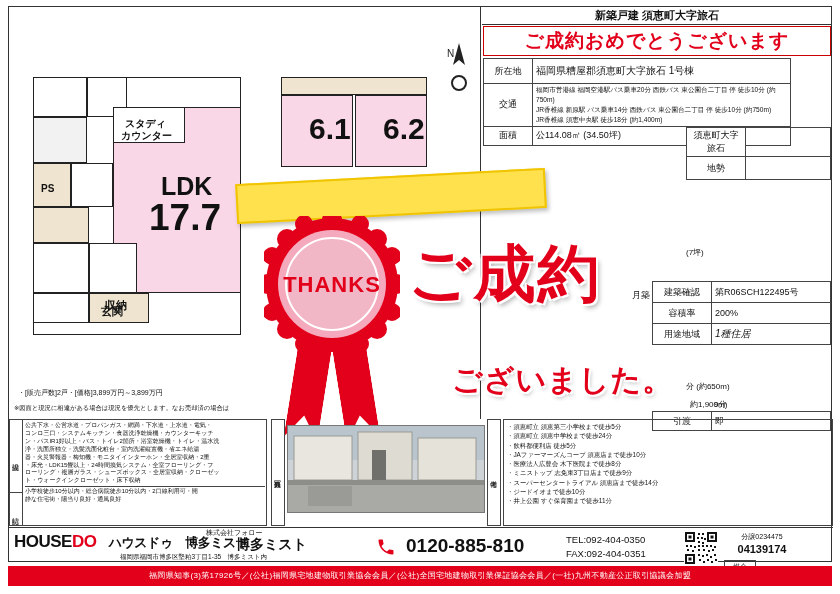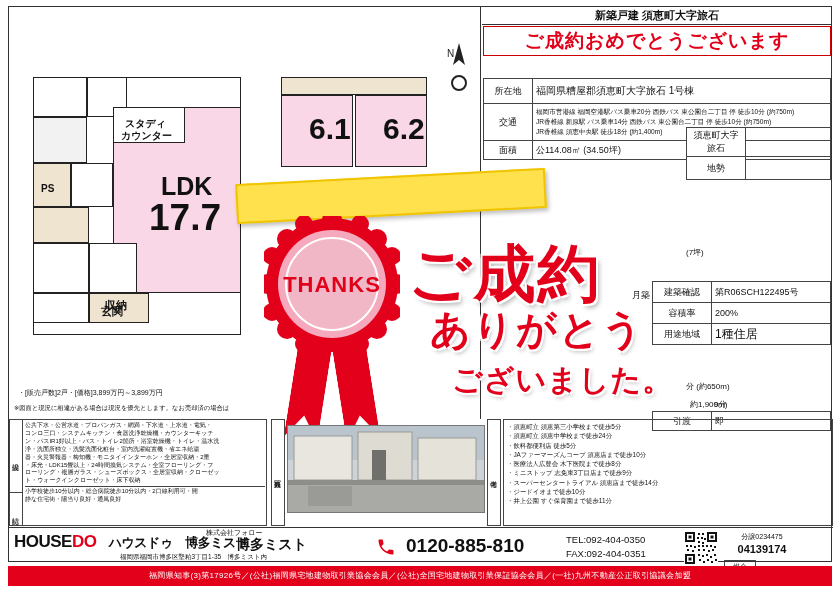--- a/index.html
+++ b/index.html
@@ -111,21 +111,21 @@
       <circle cx="16" cy="40" r="7" fill="none" stroke="#222" stroke-width="2"></circle>
     </svg>
   </div>
 
   <div class="info">
     <div class="info-title">新築戸建 須恵町大字旅石</div>
     <div class="banner">
       <span>ご成約おめでとうございます</span>
     </div>
 
-    <table class="tbl" style="position:absolute;left:1px;top:51px;width:348px;margin-top:20px;">
+    <table class="tbl" style="position:absolute;left:1px;top:51px;width:308px;">
       <tbody>
           <tr>
         <td class="th">所在地</td>
         <td style="height:22px;font-size:10px;">福岡県糟屋郡須恵町大字旅石 1号棟</td>
       </tr>
       <tr>
         <td class="th">交通</td>
         <td style="height:34px;font-size:6.6px;line-height:1.5;white-space:pre-line;">福岡市営港線 福岡空港駅バス乗車20分 西鉄バス 東公園台二丁目 停 徒歩10分 (約750m)
 JR香椎線 新原駅  バス乗車14分 西鉄バス 東公園台二丁目 停 徒歩10分 (約750m)
 JR香椎線 須恵中央駅  徒歩18分 (約1,400m)</td>
@@ -162,21 +162,21 @@
           <tr>
         <td class="th" style="width:52px;height:18px;">建築確認</td>
         <td style="font-size:9px;">第R06SCH122495号</td>
       </tr>
       <tr>
         <td class="th" style="height:18px;">容積率</td>
         <td style="font-size:9px;">200%</td>
       </tr>
       <tr>
         <td class="th" style="height:18px;">用途地域</td>
-        <td style="font-size:12px;">1種住居</td>
+        <td style="font-size:10px;font-style:italic;">1種住居</td>
       </tr>
     </tbody>
       </table>
 
     <div style="position:absolute;left:204px;top:374px;font-size:8px;">分 (約650m)</div>
     <div style="position:absolute;left:208px;top:392px;font-size:8px;">約1,900m)</div>
     <div style="position:absolute;left:232px;top:392px;font-size:8px;">9分</div>
 
     <table class="tbl" style="position:absolute;left:170px;top:404px;width:179px;">
       <tbody>
@@ -216,21 +216,20 @@
       <circle cx="68" cy="68" r="54" fill="#f5a9bd"></circle>
       <circle cx="68" cy="68" r="46" fill="#f1b7c6" stroke="#fff" stroke-width="2"></circle>
       <text x="68" y="76" text-anchor="middle" font-size="22" font-weight="bold" fill="#e2001a" font-family="Liberation Sans, sans-serif" letter-spacing="1">THANKS</text>
     </g>
   </svg>
   <div style="position:absolute;left:264px;top:216px;width:136px;height:136px;pointer-events:none;">
     
   </div>
 
   <div class="bigred1">ご成約</div>
-  <div class="bigred2">ありがとう</div>
   <div class="bigred3">ございました。</div>
 
   <div style="position:absolute;left:18px;top:388px;font-size:7px;">・[販売戸数]2戸・[価格]3,899万円～3,899万円</div>
   <div style="position:absolute;left:14px;top:404px;font-size:6.3px;">※図面と現況に相違がある場合は現況を優先とします。なお売却済の場合は</div>
 
   <div class="lower">
 
     <div class="photo-col">
       <span class="vtext">外観写真</span>
     </div>

